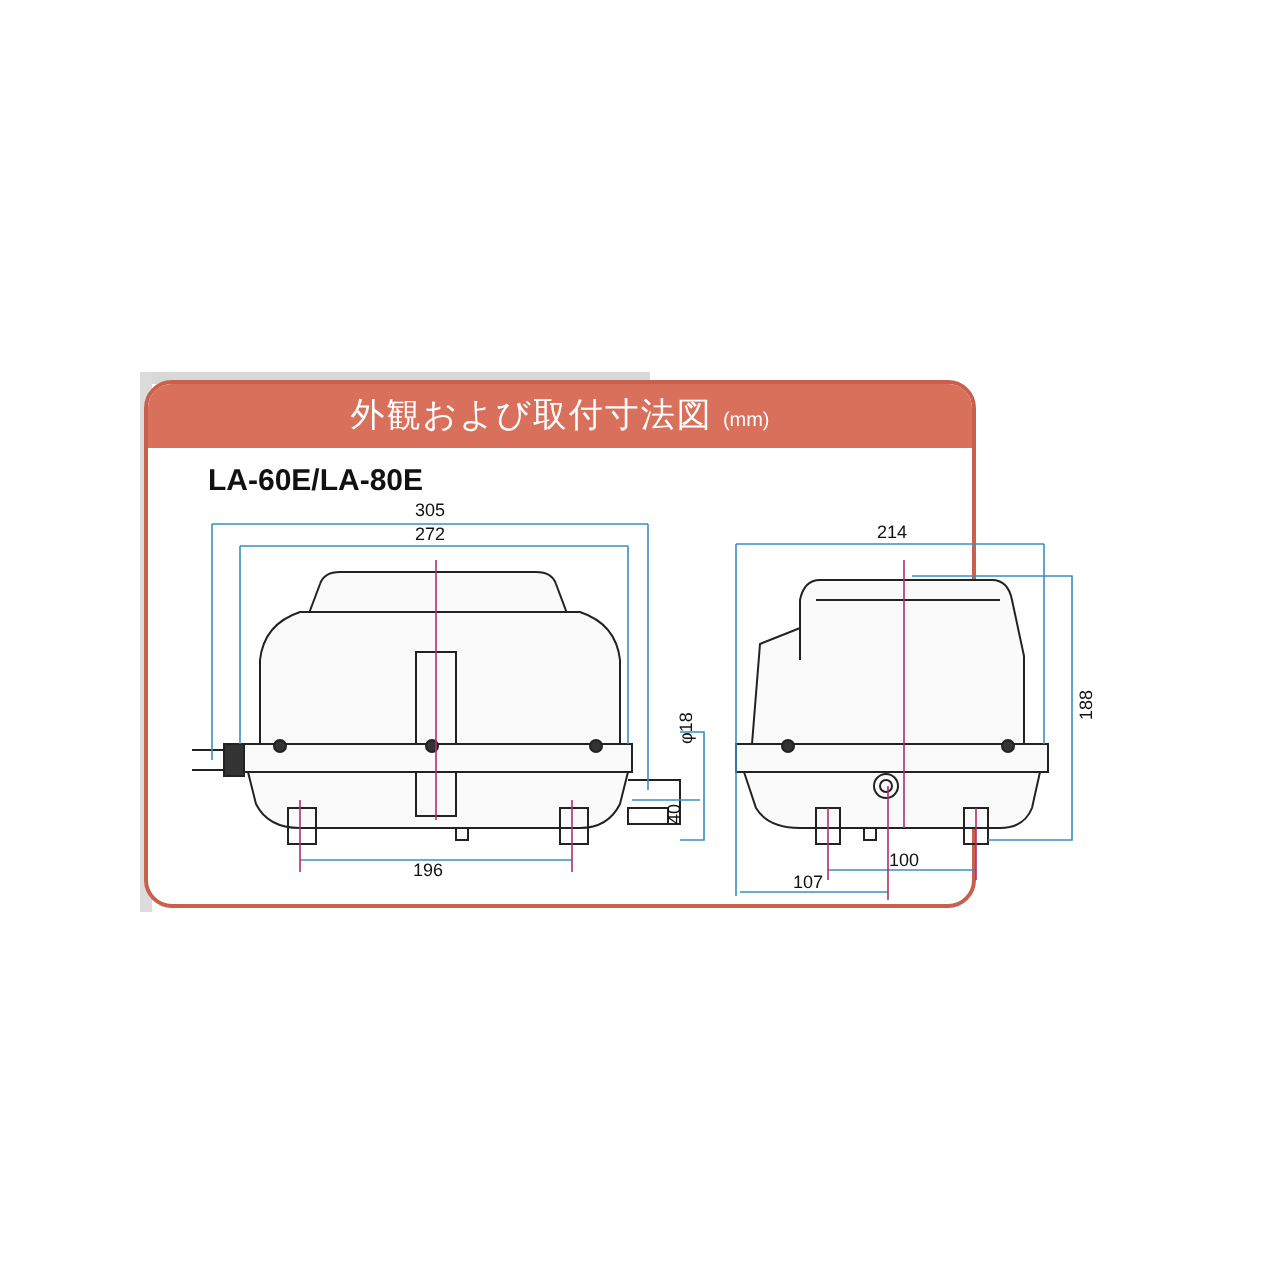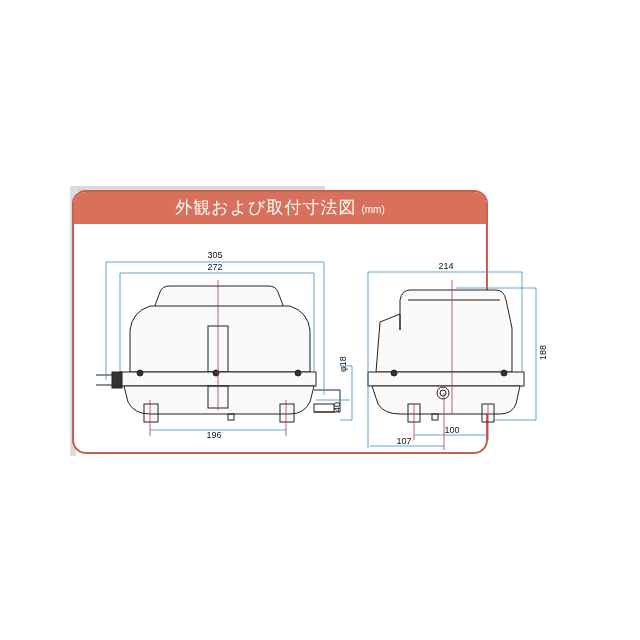--- a/index.html
+++ b/index.html
@@ -17,20 +17,21 @@
 </head>
 <body>
 
 <div class="shadow-strip"></div>
 <div class="shadow-left"></div>
 
 <div class="frame">
   <div class="header">
     <span class="title">外観および取付寸法図</span><span class="unit">(mm)</span>
   </div>
+  <div class="model">LA-60E/LA-80E</div>
 </div>
 
 <svg width="640" height="640" viewBox="0 0 640 640">
   <g fill="none" stroke="#222" stroke-width="1">
 
     <path d="M154 308 L160 292 Q162 286 170 286 L268 286 Q276 286 278 292 L284 308 Z" fill="#fafafa"></path>
     <rect x="180" y="312" width="20" height="5"></rect>
       <rect x="240" y="312" width="20" height="5"></rect>
 
     <path d="M130 372 L130 330 Q132 312 150 306 L290 306 Q308 312 310 330 L310 372 Z" fill="#fafafa"></path>

